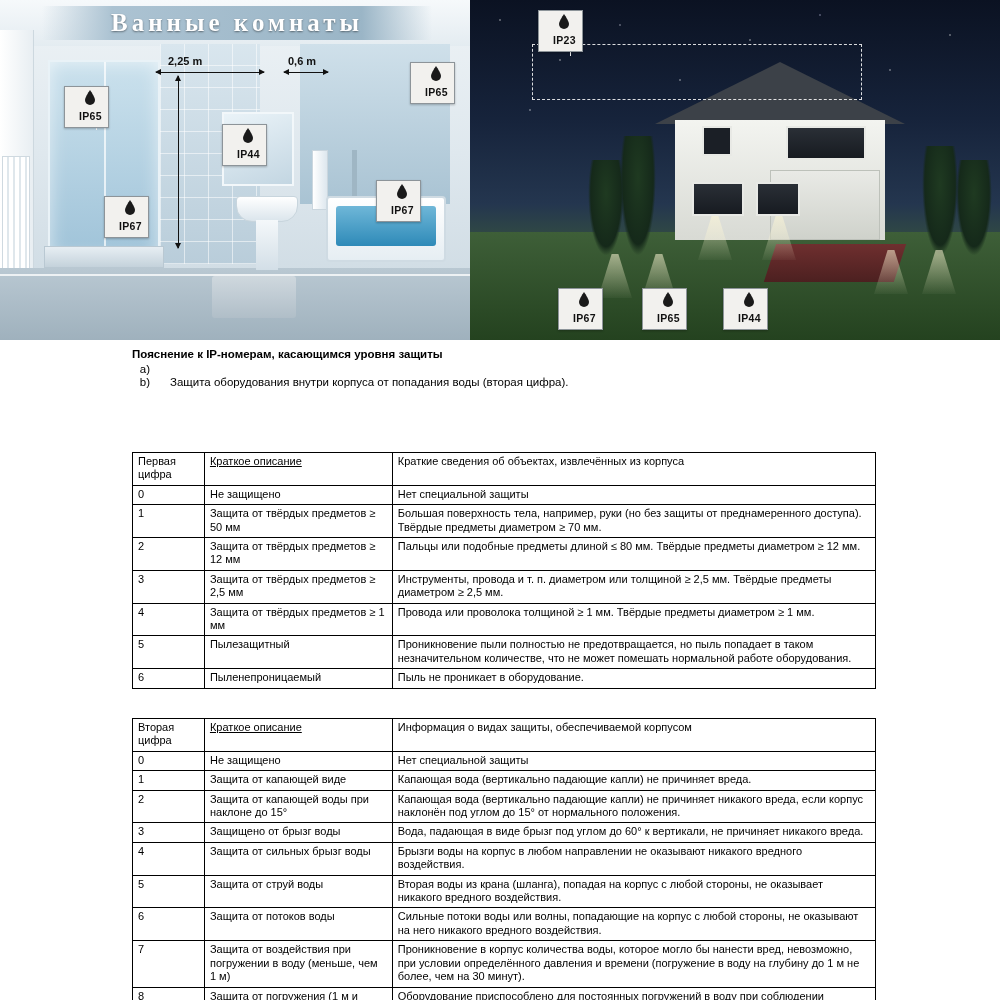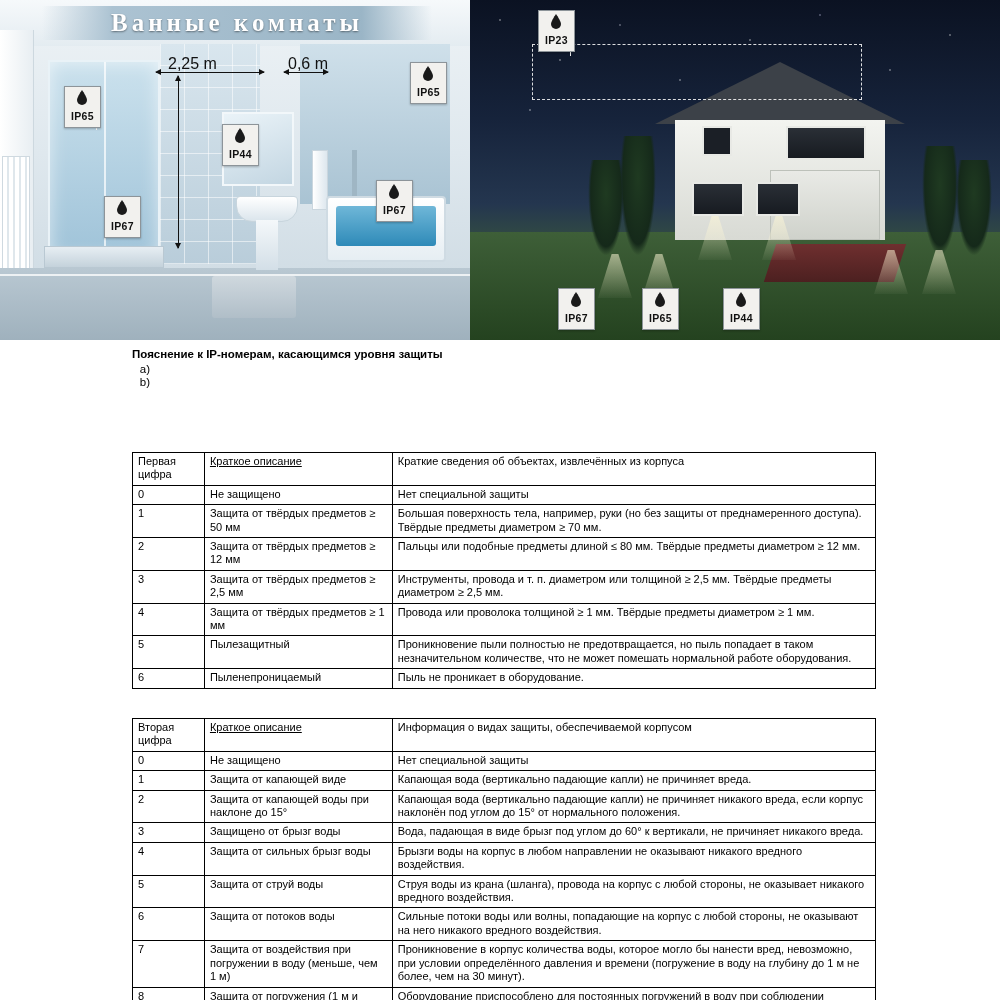--- a/index.html
+++ b/index.html
@@ -103,36 +103,36 @@
   }
 
   
   .dim { position:absolute; height:1px; background:#111; }
   .dim:before, .dim:after {
     content:""; position:absolute; top:-3px; width:0; height:0;
     border-top:3.5px solid transparent; border-bottom:3.5px solid transparent;
   }
   .dim:before { left:-1px; border-right:6px solid #111; }
   .dim:after { right:-1px; border-left:6px solid #111; }
-  .dim-label { position:absolute; font-size:16px; font-weight:normal; color:#111; }
+  .dim-label { position:absolute; font-size:11px; font-weight:bold; color:#111; }
 
   .vdim { position:absolute; width:1px; background:#111; }
   .vdim:before, .vdim:after {
     content:""; position:absolute; left:-3px; width:0; height:0;
     border-left:3.5px solid transparent; border-right:3.5px solid transparent;
   }
   .vdim:before { top:-1px; border-bottom:6px solid #111; }
   .vdim:after { bottom:-1px; border-top:6px solid #111; }
 
   
   .ip-badge {
     position:absolute;
     background:#f2f1ee;
     border:1px solid #8d9499;
-    padding:3px 6px 4px 6px;
+    padding:3px 6px 4px 14px;
     text-align:right;
     line-height:1;
     box-shadow:0 1px 2px rgba(0,0,0,.25);
   }
   .ip-badge .drop { display:block; margin:0 auto 2px auto; }
   .ip-badge .ip-text { font-size:10.5px; font-weight:bold; color:#111; letter-spacing:.3px; }
 
   .leader { position:absolute; background:#ffffff; }
   .leader-dark { position:absolute; background:#ffffff; opacity:.9; }
 
@@ -358,20 +358,21 @@
     </div>
   </div>
 
   <div class="notes">
     <div class="notes-title">Пояснение к IP-номерам, касающимся уровня защиты</div>
     <div class="note-row">
       <div class="note-letter">a)</div>
     </div>
     <div class="note-row">
       <div class="note-letter">b)</div>
+      <div class="note-text">Защита оборудования внутри корпуса от попадания воды (вторая цифра).</div>
     </div>
   </div>
 
   <table class="ip" id="table1">
     <tbody>
         <tr class="head">
       <td class="col-a">Первая цифра</td>
       <td class="col-b">Краткое описание</td>
       <td class="col-c">Краткие сведения об объектах, извлечённых из корпуса</td>
     </tr>
@@ -441,21 +442,21 @@
       <td>Вода, падающая в виде брызг под углом до 60° к вертикали, не причиняет никакого вреда.</td>
     </tr>
     <tr>
       <td>4</td>
       <td>Защита от сильных брызг воды</td>
       <td>Брызги воды на корпус в любом направлении не оказывают никакого вредного воздействия.</td>
     </tr>
     <tr>
       <td>5</td>
       <td>Защита от струй воды</td>
-      <td>Струя воды из крана (шланга), провода на корпус с любой стороны, не оказывает никакого вредного воздействия.</td>
+      <td>Вторая воды из крана (шланга), попадая на корпус с любой стороны, не оказывает никакого вредного воздействия.</td>
     </tr>
     <tr>
       <td>6</td>
       <td>Защита от потоков воды</td>
       <td>Сильные потоки воды или волны, попадающие на корпус с любой стороны, не оказывают на него никакого вредного воздействия.</td>
     </tr>
     <tr>
       <td>7</td>
       <td>Защита от воздействия при погружении в воду (меньше, чем 1 м)</td>
       <td>Проникновение в корпус количества воды, которое могло бы нанести вред, невозможно, при условии определённого давления и времени (погружение в воду на глубину до 1 м не более, чем на 30 минут).</td>

